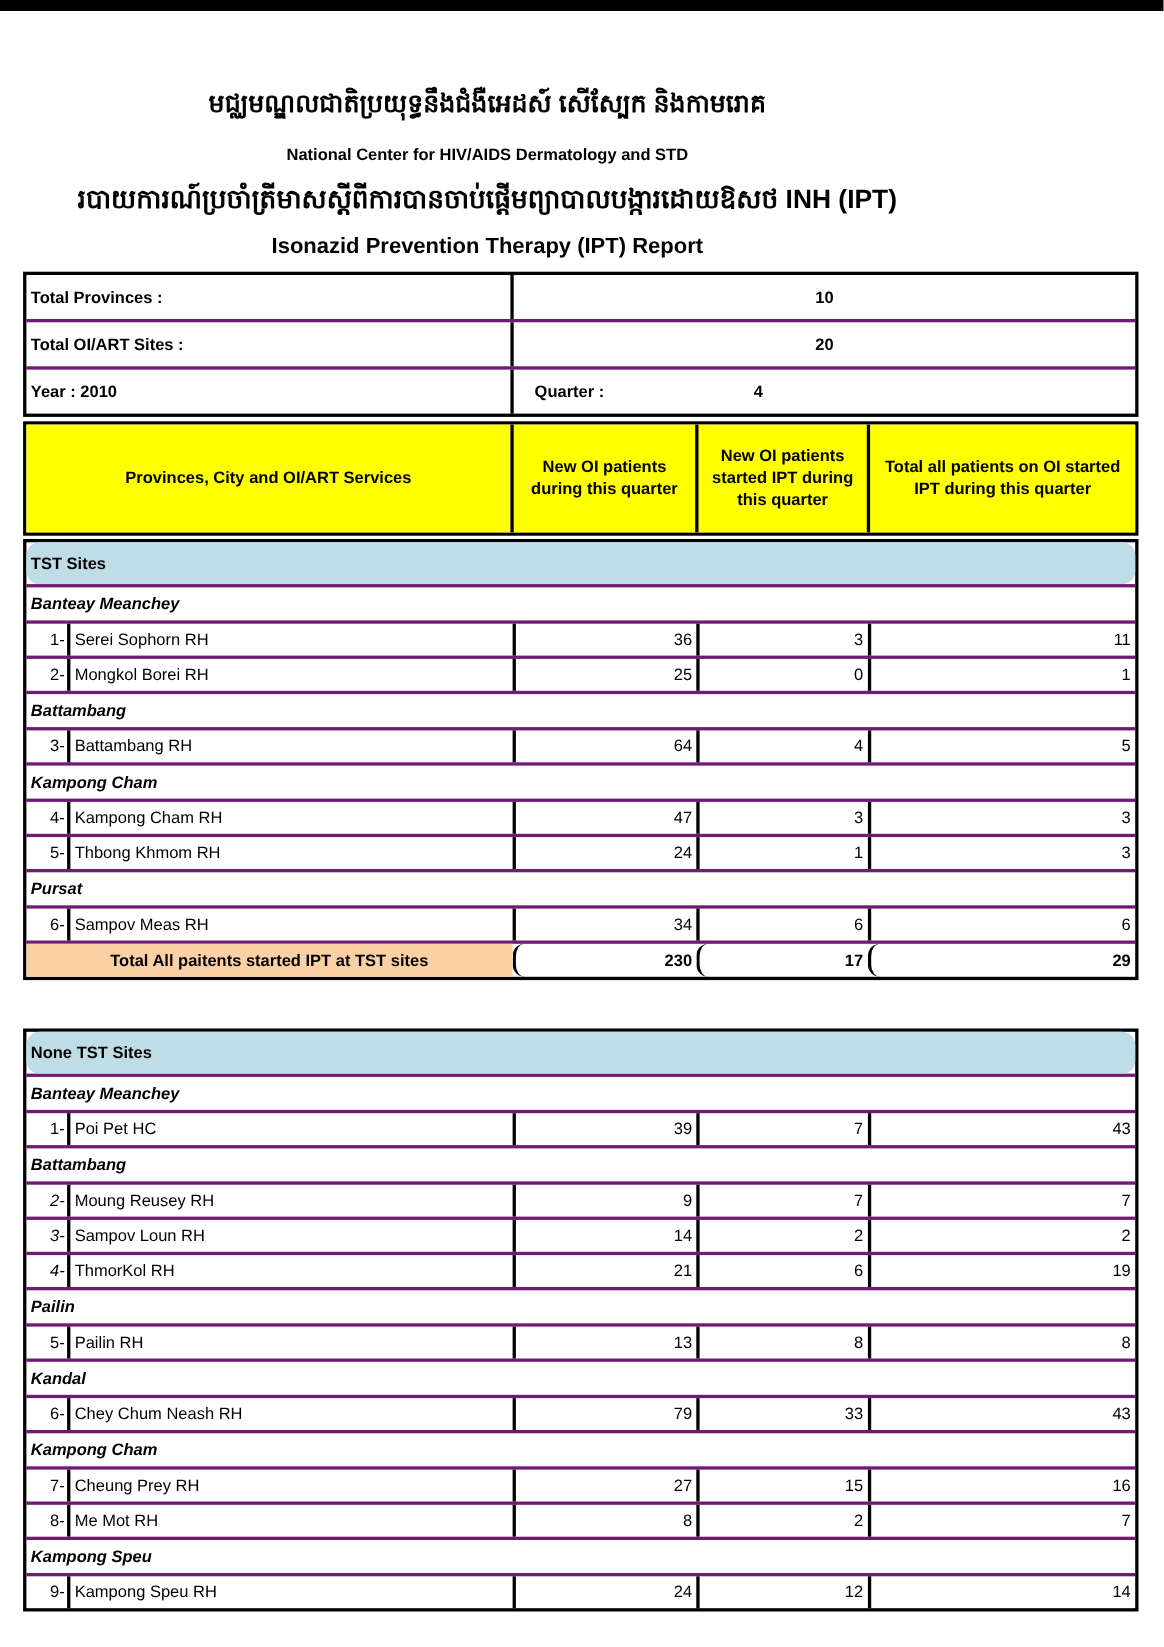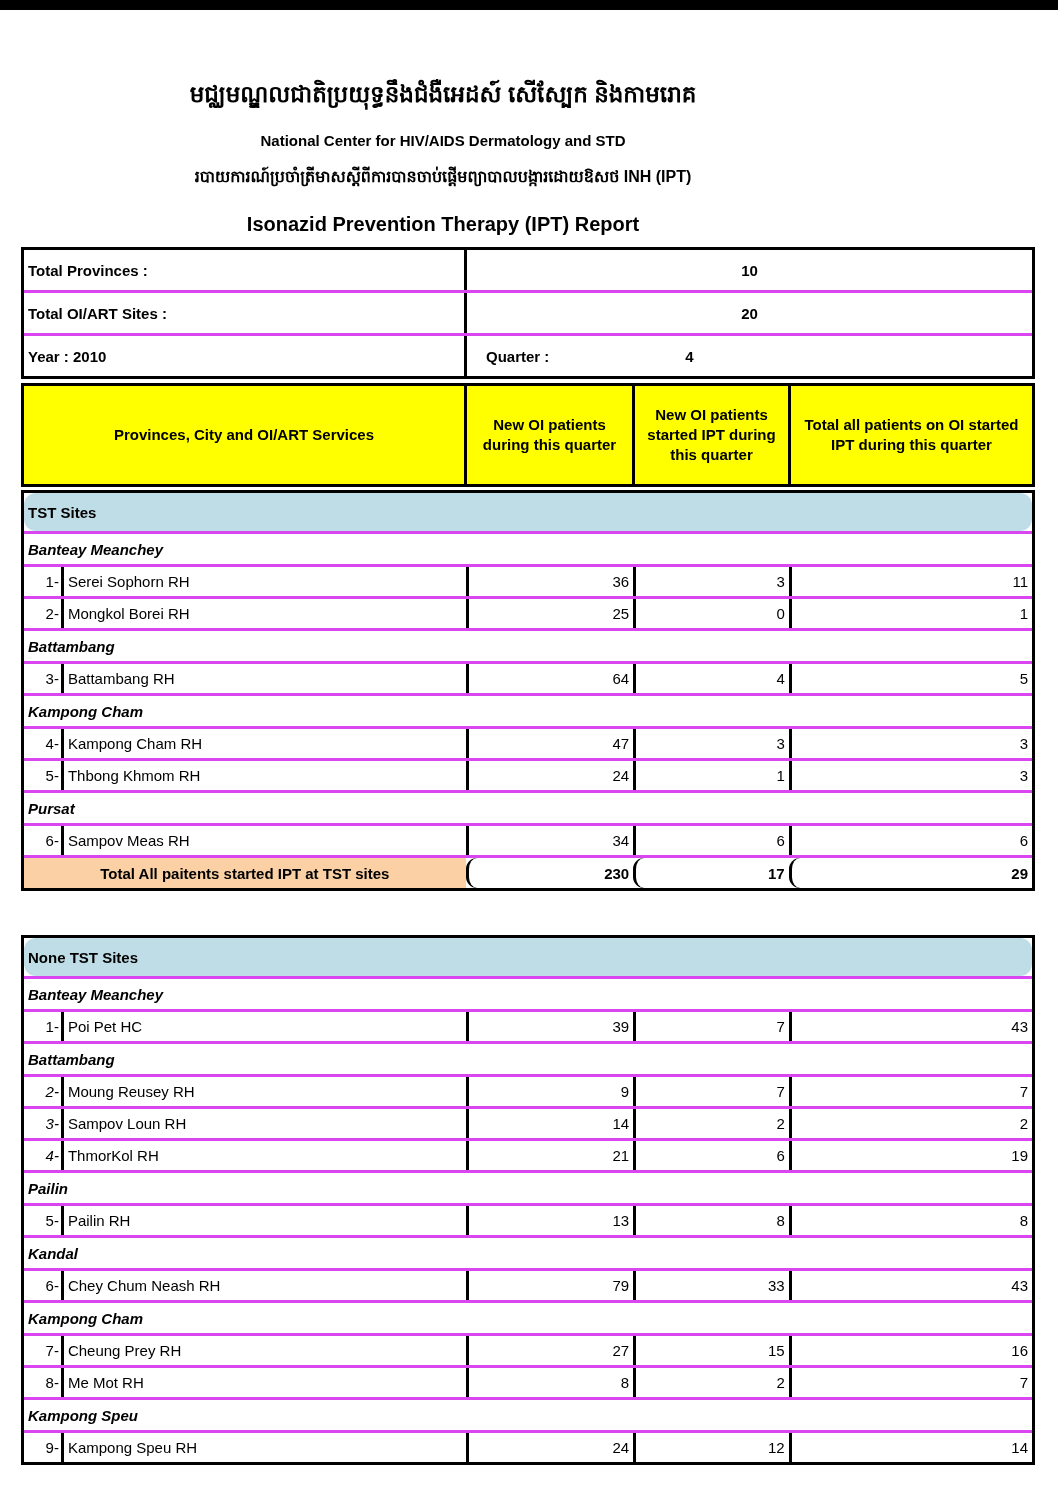--- a/index.html
+++ b/index.html
@@ -15,29 +15,29 @@
   .topbar {
     position: absolute; top: 0; left: 0;
     width: 1058px; height: 10px; background: #000;
   }
   .title-line {
     position: absolute; left: 0; width: 886px;
     text-align: center; font-weight: bold; white-space: nowrap;
   }
   .t-khmer1  { top: 80px;  font-size: 23px; }
   .t-eng1    { top: 132px; font-size: 15px; }
-  .t-khmer2  { top: 166px; font-size: 16px; }
+  .t-khmer2  { top: 166px; font-size: 24px; }
   .t-eng2    { top: 213px; font-size: 20px; }
 
   .tbl {
     position: absolute; left: 21px; width: 1014px;
     border: 3px solid #000; box-sizing: border-box;
     background: #fff;
   }
-  .row { display: flex; border-top: 3px solid #d946ef; align-items: stretch; }
+  .row { display: flex; border-top: 3px solid #701a75; align-items: stretch; }
   .row:first-child { border-top: none; }
   .cell {
     box-sizing: border-box; border-left: 3px solid #000;
     display: flex; align-items: center; padding: 0 4px;
     font-size: 15px; overflow: hidden;
   }
   .cell:first-child { border-left: none; text-align: right; }
 
   
   .tbl-summary { top: 247px; }

